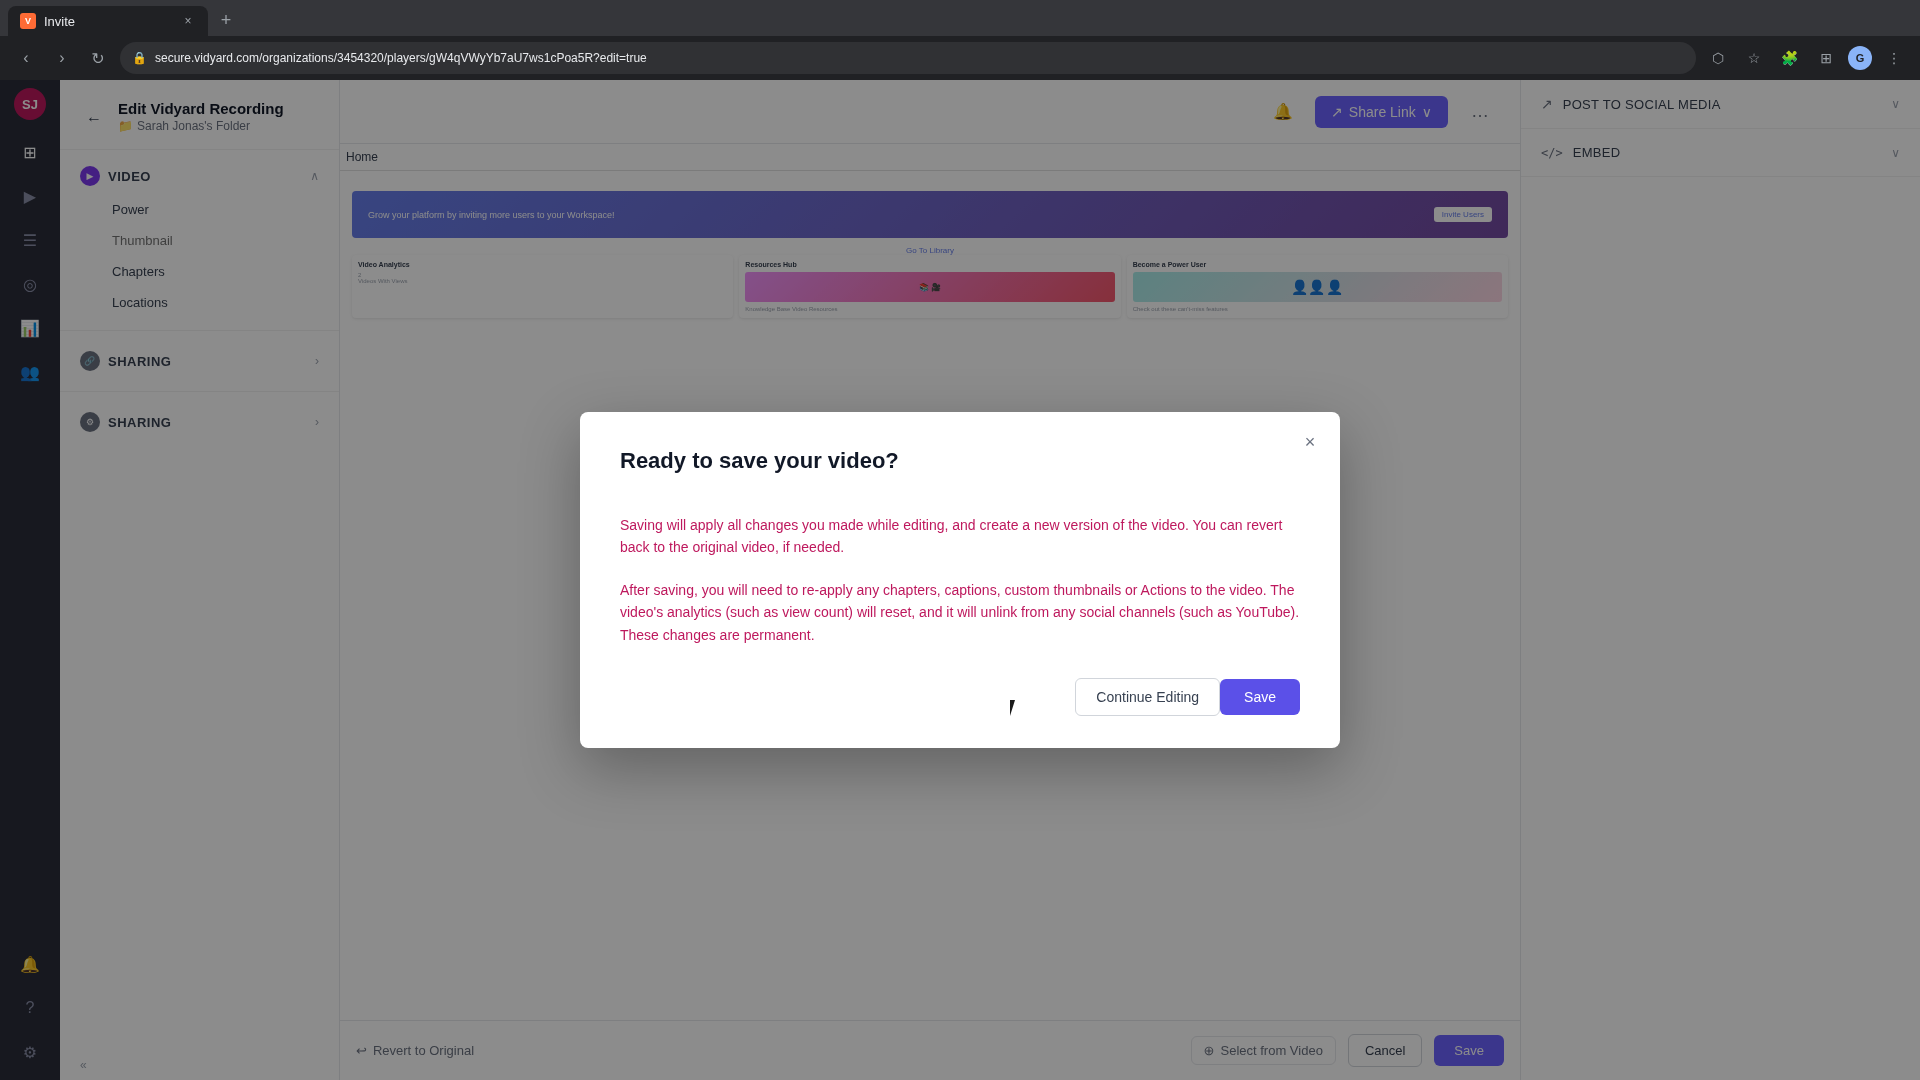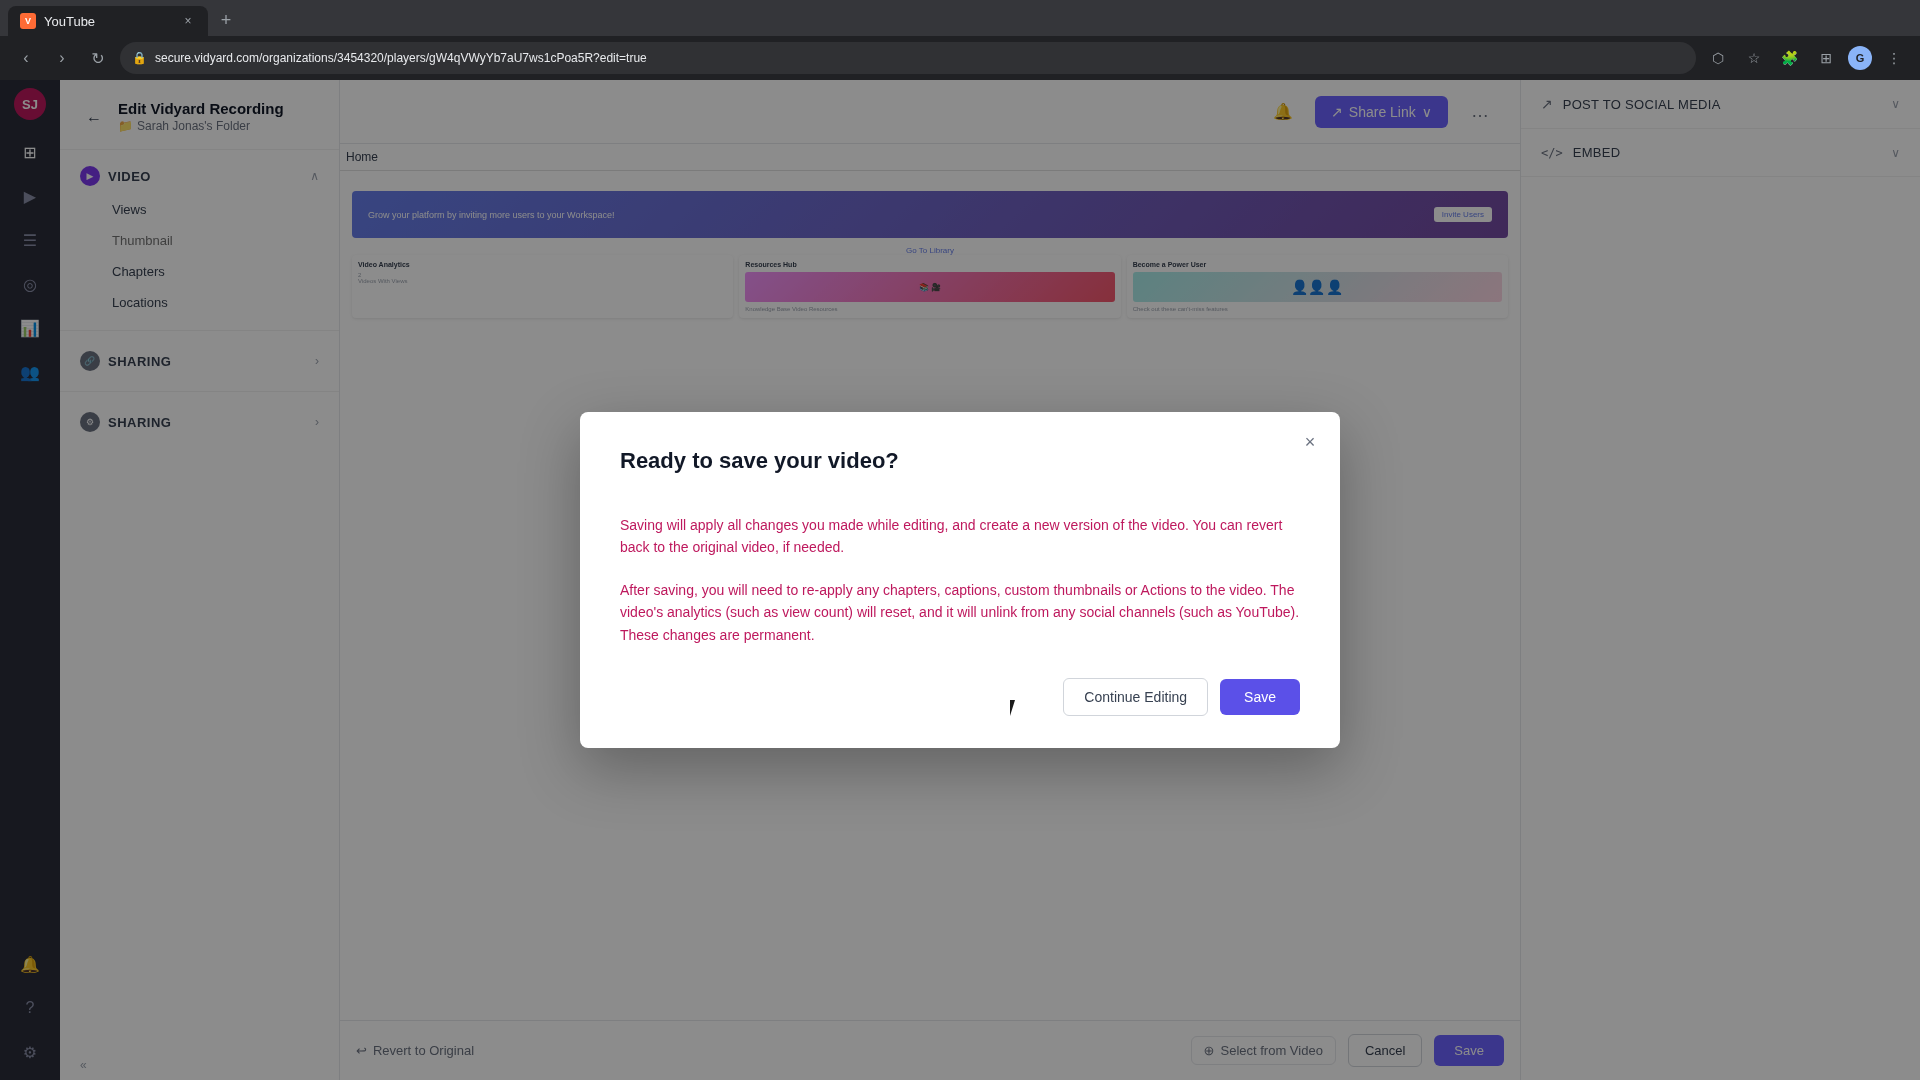--- a/index.html
+++ b/index.html
@@ -92,37 +92,37 @@
     
     .modal-overlay { position: absolute; top: 0; left: 0; right: 0; bottom: 0; background: rgba(0,0,0,0.45); display: flex; align-items: center; justify-content: center; z-index: 100; }
 
     
     .modal { background: white; border-radius: 8px; width: 760px; padding: 36px 40px 32px; position: relative; box-shadow: 0 20px 60px rgba(0,0,0,0.3); }
     .modal-title { font-size: 22px; font-weight: 600; color: #111827; margin-bottom: 40px; }
     .modal-close { position: absolute; top: 16px; right: 16px; width: 28px; height: 28px; display: flex; align-items: center; justify-content: center; color: #6b7280; font-size: 18px; cursor: pointer; border-radius: 4px; }
     .modal-body { font-size: 14px; color: #be185d; line-height: 1.6; }
     .modal-body p { margin-bottom: 20px; }
     .modal-body p:last-child { margin-bottom: 0; }
-    .modal-footer { display: flex; align-items: center; justify-content: flex-end; gap: 12px; margin-top: 32px; }
+    .modal-footer { display: flex; align-items: center; justify-content: flex-end; margin-top: 32px; }
     .modal-continue-btn { border: 1px solid #d1d5db; background: white; color: #374151; border-radius: 6px; padding: 10px 20px; font-size: 14px; cursor: pointer; font-weight: 500; }
     .modal-save-btn { background: #5b50e8; color: white; border: none; border-radius: 6px; padding: 10px 24px; font-size: 14px; font-weight: 500; cursor: pointer; }
 
     
     .cursor { position: absolute; width: 12px; height: 20px; pointer-events: none; z-index: 200; }
     .cursor::before { content: ''; position: absolute; top: 0; left: 0; width: 0; height: 0; border-left: 5px solid #1a1a1a; border-right: 3px solid transparent; border-bottom: 16px solid transparent; }
   </style>
 </head>
 <body>
 
 <div>
 
   <div class="browser-tab-bar">
     <div class="browser-tab">
       <div class="tab-favicon">V</div>
-      <span class="tab-title">YouTube</span>
+      <span class="tab-title">Invite</span>
       <span class="tab-close">×</span>
     </div>
     <div class="new-tab-btn">+</div>
   </div>
 
   <div class="browser-toolbar">
     <div class="nav-btn">‹</div>
     <div class="nav-btn">›</div>
     <div class="nav-btn">↻</div>
     <div class="address-bar">
@@ -167,21 +167,21 @@
         </div>
       </div>
     </div>
 
     <div class="nav-section">
       <div class="nav-section-header">
         <div class="nav-section-icon">▶</div>
         <span class="nav-section-title">VIDEO</span>
         <span class="nav-section-chevron">∧</span>
       </div>
-      <div class="nav-item">Views</div>
+      <div class="nav-item">Power</div>
       <div class="nav-item active">Thumbnail</div>
       <div class="nav-item">Chapters</div>
       <div class="nav-item">Locations</div>
     </div>
 
     <div class="nav-divider"></div>
 
     <div class="nav-section">
       <div class="nav-section-header">
         <div class="nav-section-icon" style="background:#6b7280;">🔗</div>

